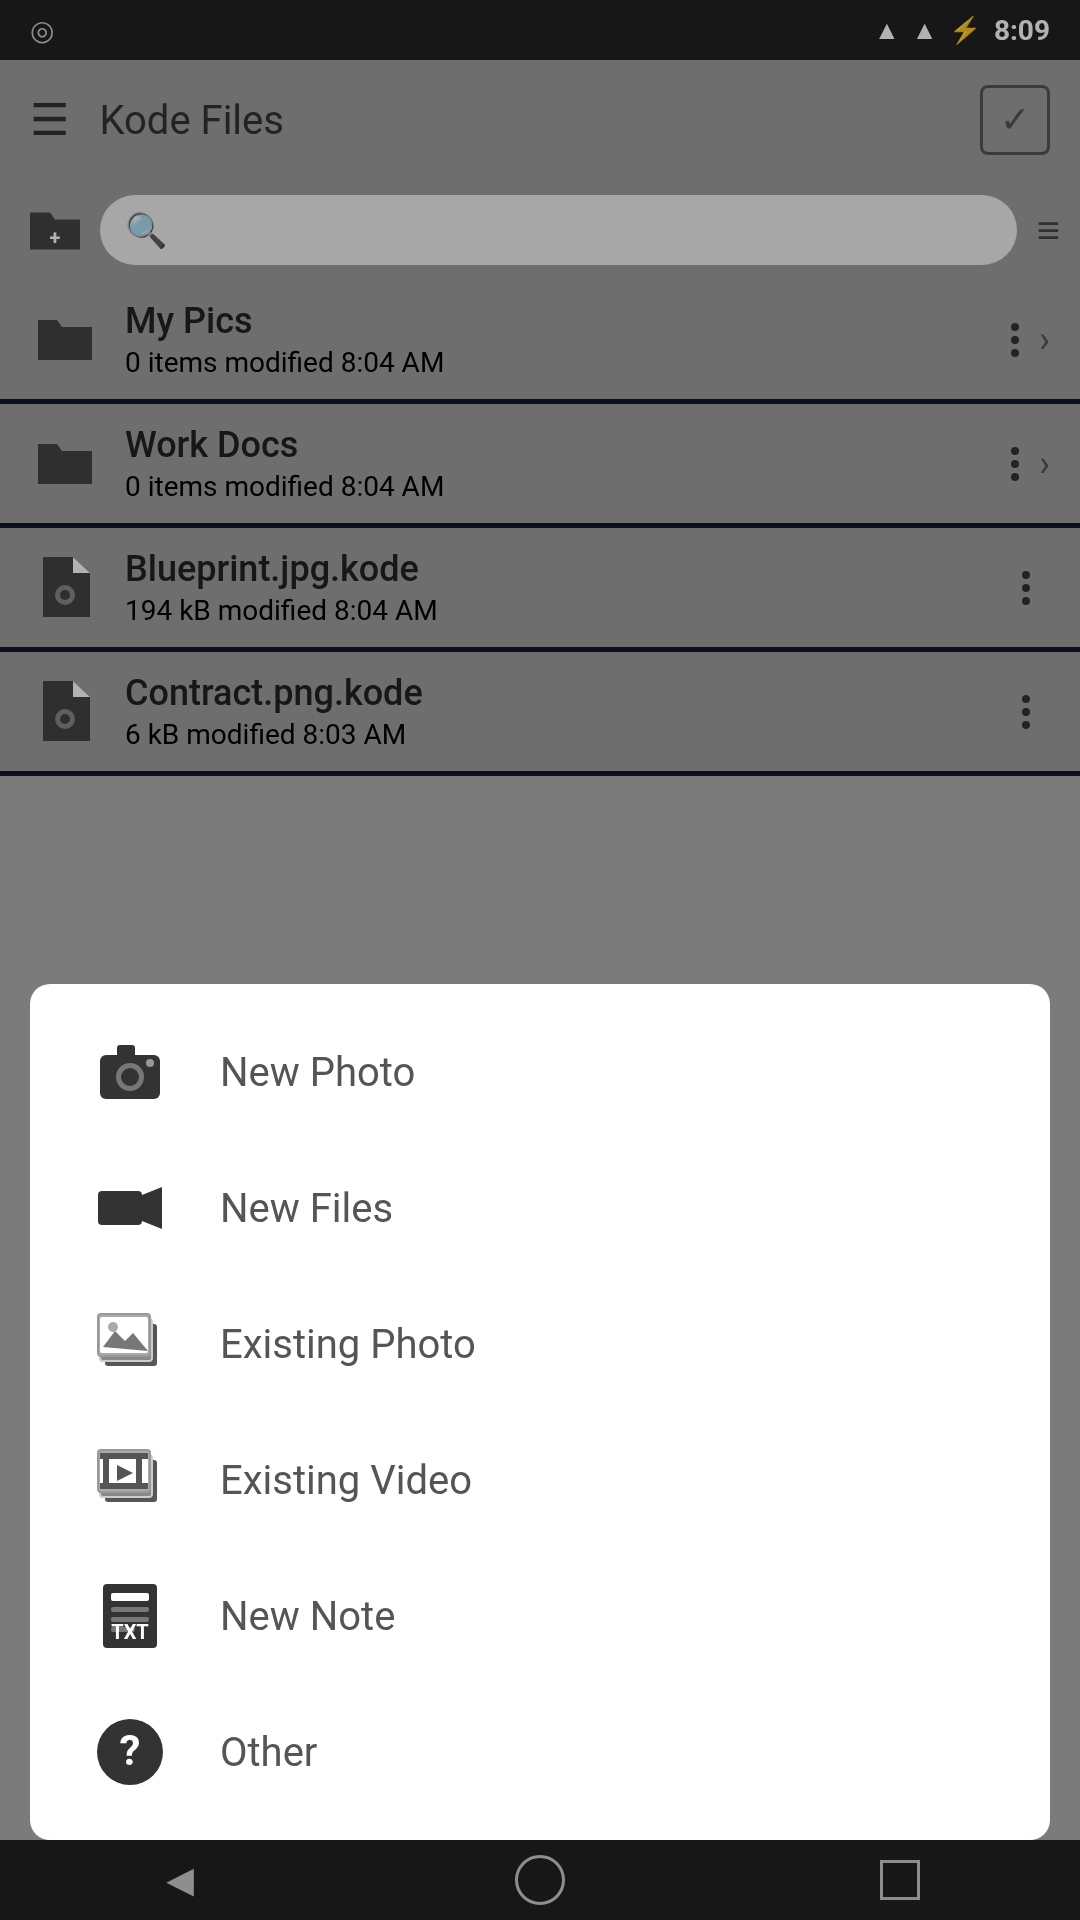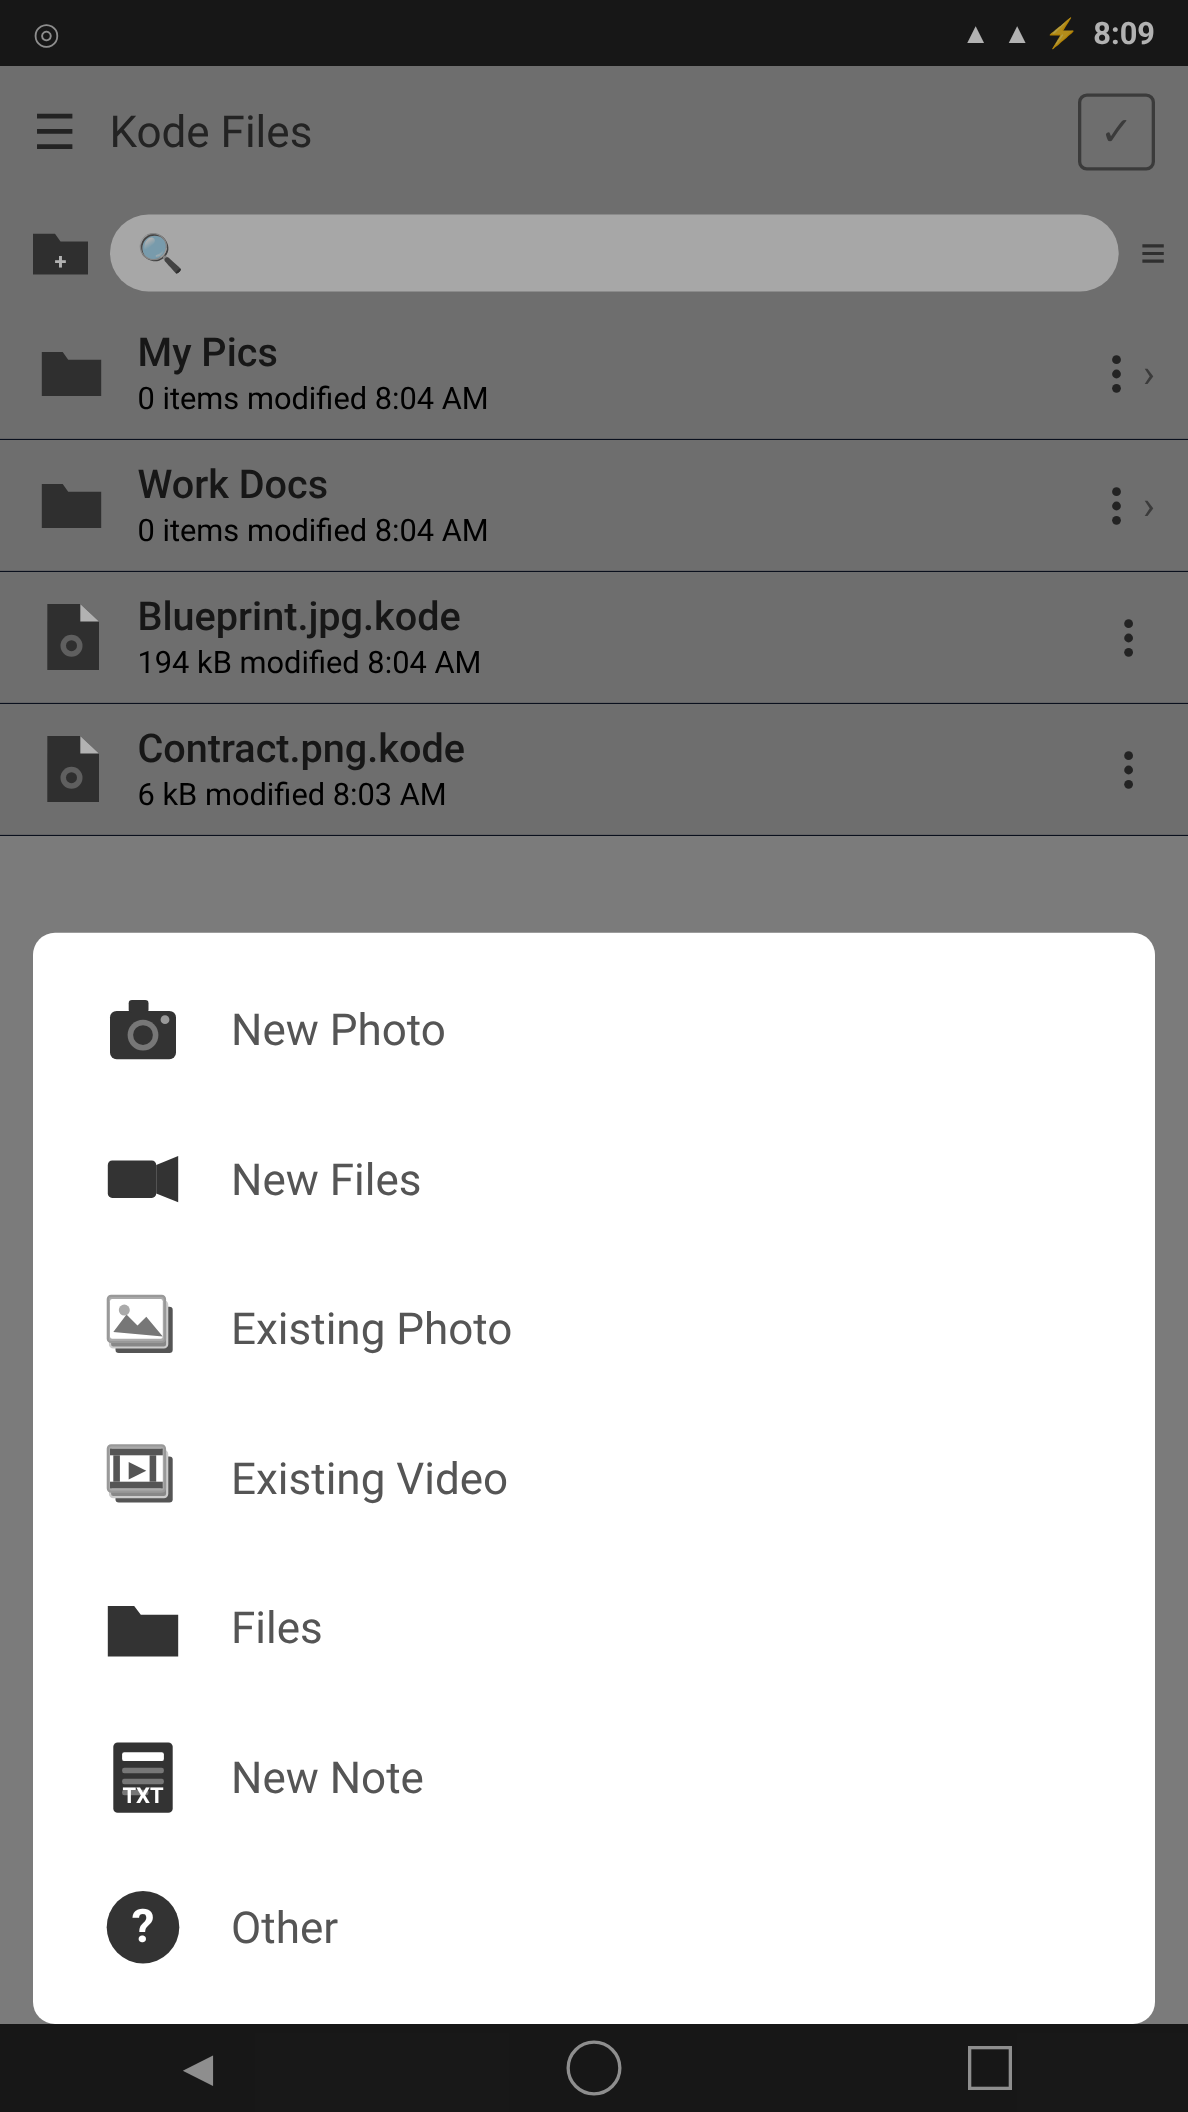--- a/index.html
+++ b/index.html
@@ -127,21 +127,21 @@
     }
 
     
     .file-list {
       background: #9e9e9e;
     }
     .file-item {
       display: flex;
       align-items: center;
       padding: 20px 30px;
-      border-bottom: 1px solid #0f172a;
+      border-bottom: 5px solid #0f172a;
       background: #9e9e9e;
       min-height: 120px;
     }
     .file-icon {
       width: 70px;
       height: 70px;
       display: flex;
       align-items: center;
       justify-content: center;
       margin-right: 25px;
@@ -197,21 +197,21 @@
       right: 30px;
       background: white;
       border-radius: 20px;
       z-index: 20;
       padding: 20px 0;
     }
     .sheet-item {
       display: flex;
       align-items: center;
       padding: 28px 60px;
-      gap: 40px;
+      gap: 50px;
       cursor: pointer;
       text-align: center;
     }
     .sheet-item-icon {
       width: 80px;
       height: 80px;
       display: flex;
       align-items: center;
       justify-content: center;
       font-size: 56px;
@@ -422,28 +422,20 @@
         <rect x="5" y="8" width="48" height="6" fill="#555"></rect>
         <rect x="5" y="38" width="48" height="6" fill="#555"></rect>
         <rect x="8" y="14" width="6" height="24" fill="#555"></rect>
         <rect x="41" y="14" width="6" height="24" fill="#555"></rect>
         <polygon points="22,20 22,36 38,28" fill="#555"></polygon>
       </svg>
     </div>
     <span class="sheet-item-label">Existing Video</span>
   </div>
 
-  <div class="sheet-item">
-    <div class="sheet-item-icon">
-      <svg width="70" height="65" viewBox="0 0 70 65" xmlns="http://www.w3.org/2000/svg">
-        <path fill="#333" d="M3,12 L27,12 L33,20 L67,20 L67,58 L3,58 Z"></path>
-      </svg>
-    </div>
-    <span class="sheet-item-label">Files</span>
-  </div>
 
   <div class="sheet-item">
     <div class="sheet-item-icon">
       <svg width="70" height="70" viewBox="0 0 70 70" xmlns="http://www.w3.org/2000/svg">
         <rect x="8" y="3" width="54" height="64" rx="4" fill="#333"></rect>
         <rect x="16" y="12" width="38" height="8" rx="2" fill="white"></rect>
         <rect x="16" y="26" width="38" height="5" rx="2" fill="#777"></rect>
         <rect x="16" y="36" width="38" height="5" rx="2" fill="#777"></rect>
         <rect x="16" y="46" width="24" height="5" rx="2" fill="#777"></rect>
         <text x="35" y="58" text-anchor="middle" font-size="20" fill="white" font-weight="bold">TXT</text>

